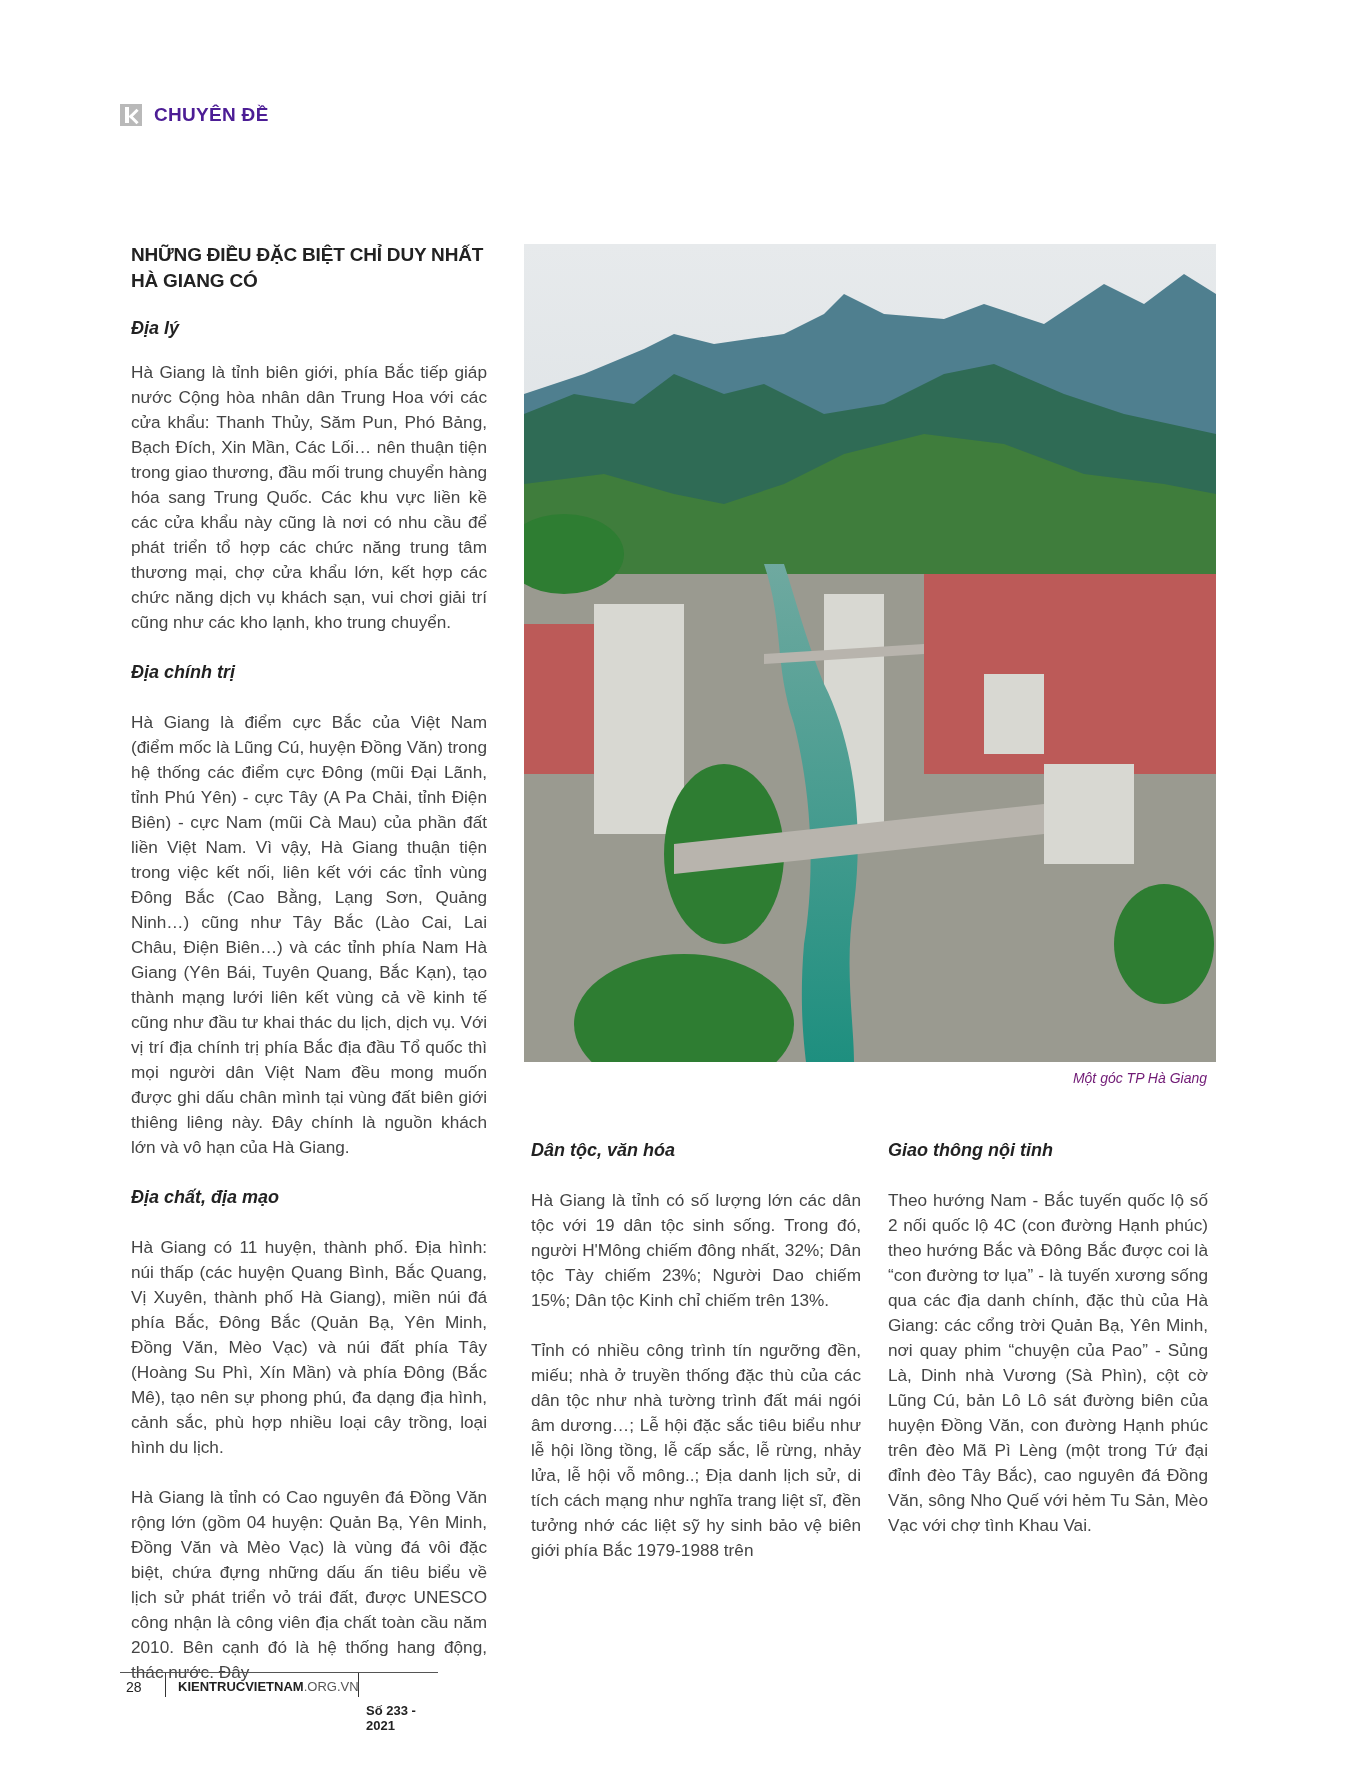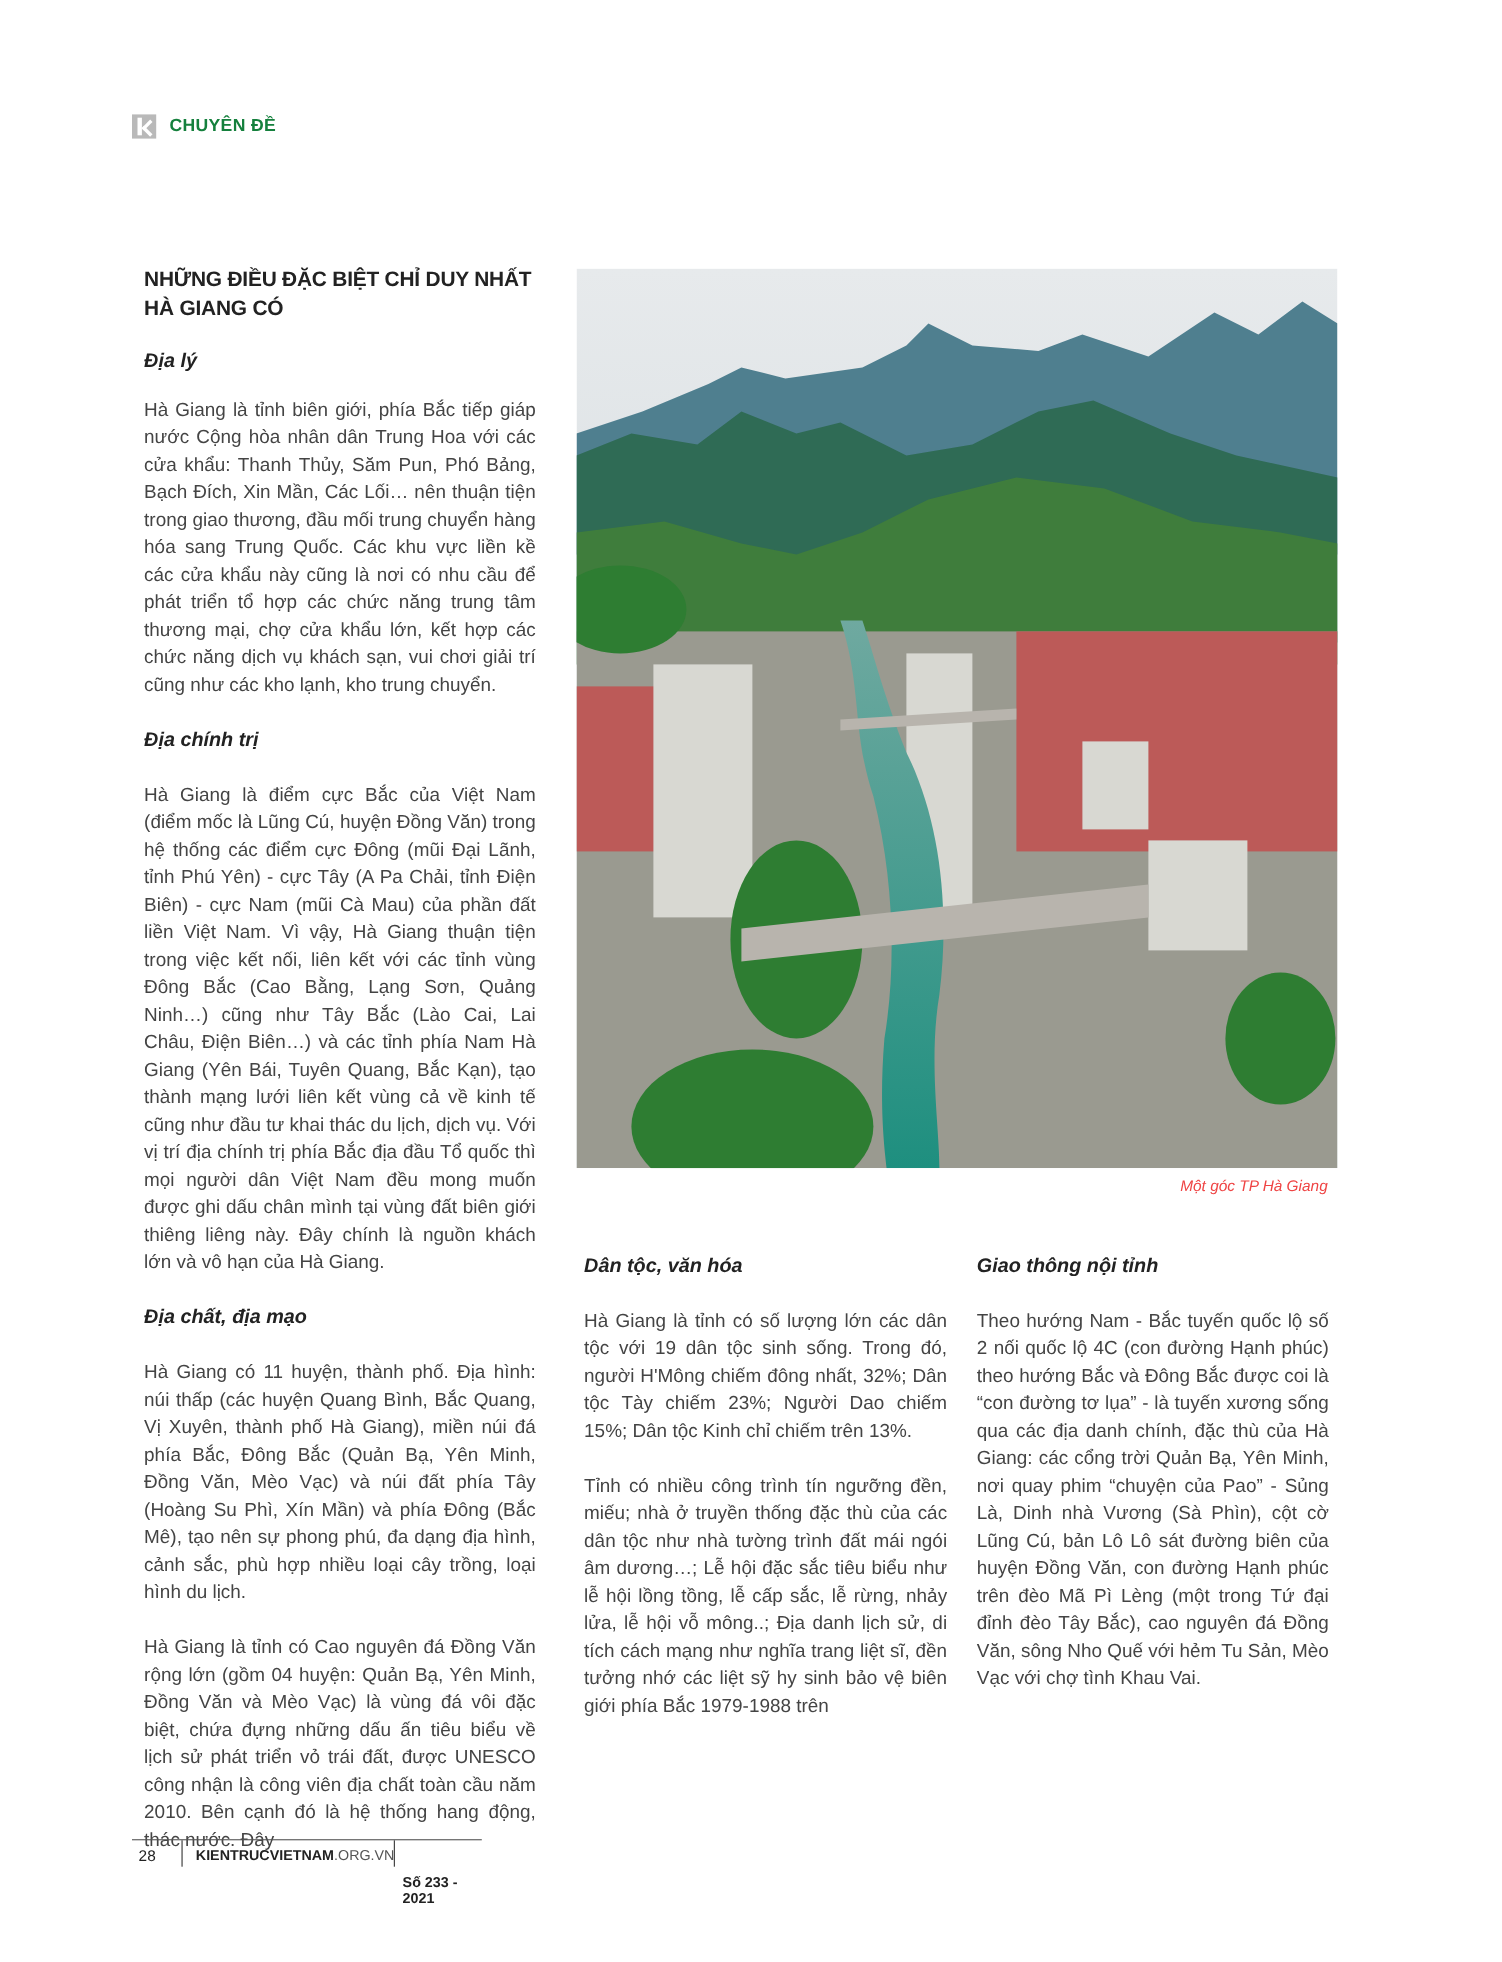--- a/index.html
+++ b/index.html
@@ -4,36 +4,36 @@
 <style>
   html, body { margin: 0; padding: 0; background: #ffffff; }
   body { width: 1365px; height: 1784px; position: relative; overflow: hidden;
          font-family: "Liberation Sans", sans-serif; color: #3a3a3a; }
 
   .header { position: absolute; left: 120px; top: 104px; display: flex; align-items: center; }
   .logo { width: 22px; height: 22px; background: #b9b9b9; position: relative; margin-right: 12px; }
   .logo::before { content: ""; position: absolute; left: 5px; top: 3px; width: 4px; height: 16px; background: #fff; }
   .logo::after { content: ""; position: absolute; left: 11px; top: 7px; width: 8px; height: 8px;
                  border-left: 3px solid #fff; border-bottom: 3px solid #fff; transform: rotate(45deg); }
-  .section-label { font-weight: bold; font-size: 16px; color: #15803d; letter-spacing: 0.3px; }
+  .section-label { font-weight: bold; font-size: 19px; color: #4c1d95; letter-spacing: 0.3px; }
 
   .col { position: absolute; font-size: 17.2px; line-height: 25px; text-align: justify; color: #444; }
   .col p { margin: 0 0 25px 0; }
   .col1 { left: 131px; top: 360px; width: 356px; }
   .col2 { left: 531px; top: 1138px; width: 330px; }
   .col3 { left: 888px; top: 1138px; width: 320px; }
 
   .main-title { position: absolute; left: 131px; top: 242px; width: 370px; font-size: 19px; line-height: 26px;
                 font-weight: bold; color: #222; letter-spacing: -0.2px; }
   .subhead { font-weight: bold; font-style: italic; color: #222; font-size: 18px; margin: 0 0 25px 0; }
   .h-dialy { position: absolute; left: 131px; top: 318px; }
 
   .photo { position: absolute; left: 524px; top: 244px; width: 692px; height: 818px; overflow: hidden; }
   .photo svg { display: block; }
-  .caption { position: absolute; right: 158px; top: 1070px; font-style: italic; font-size: 14px; color: #ef4444; }
+  .caption { position: absolute; right: 158px; top: 1070px; font-style: italic; font-size: 14px; color: #701a75; }
 
   .footer { position: absolute; left: 120px; top: 1672px; width: 318px; border-top: 1px solid #555; height: 24px; }
   .footer .f { position: absolute; top: 6px; font-size: 13px; color: #222; }
   .footer .page { left: 6px; font-weight: normal; font-size: 14px; }
   .footer .sep1 { position: absolute; left: 45px; top: 0; width: 1px; height: 24px; background: #333; }
   .footer .site { left: 58px; font-weight: bold; }
   .footer .site span { font-weight: normal; color: #555; }
   .footer .sep2 { position: absolute; left: 238px; top: 0; width: 1px; height: 24px; background: #333; }
   .footer .issue { left: 246px; font-weight: bold; margin-top: 24px; }
 </style>

